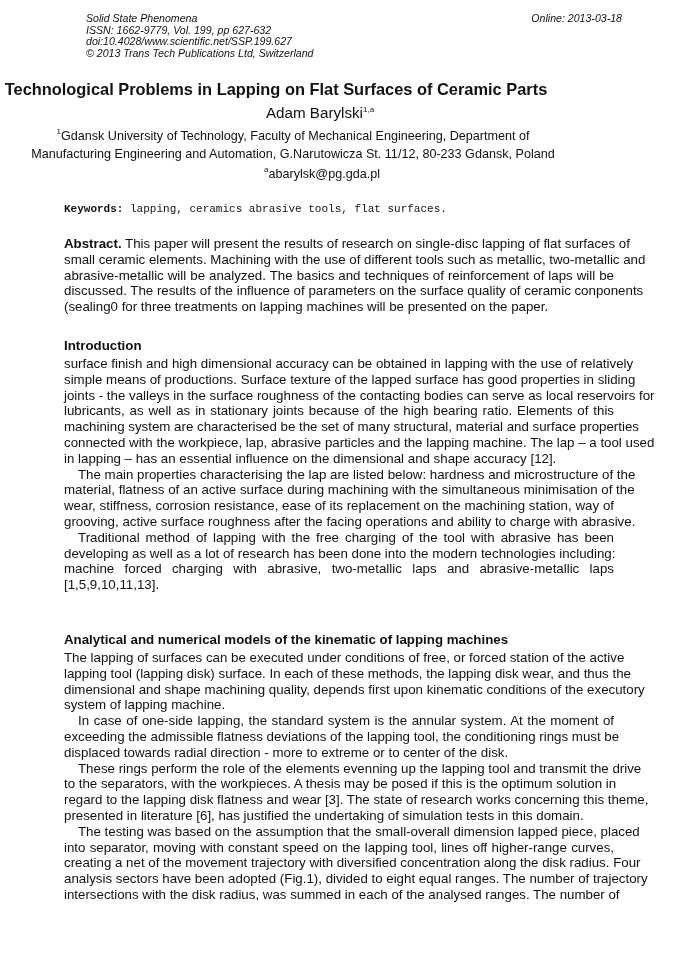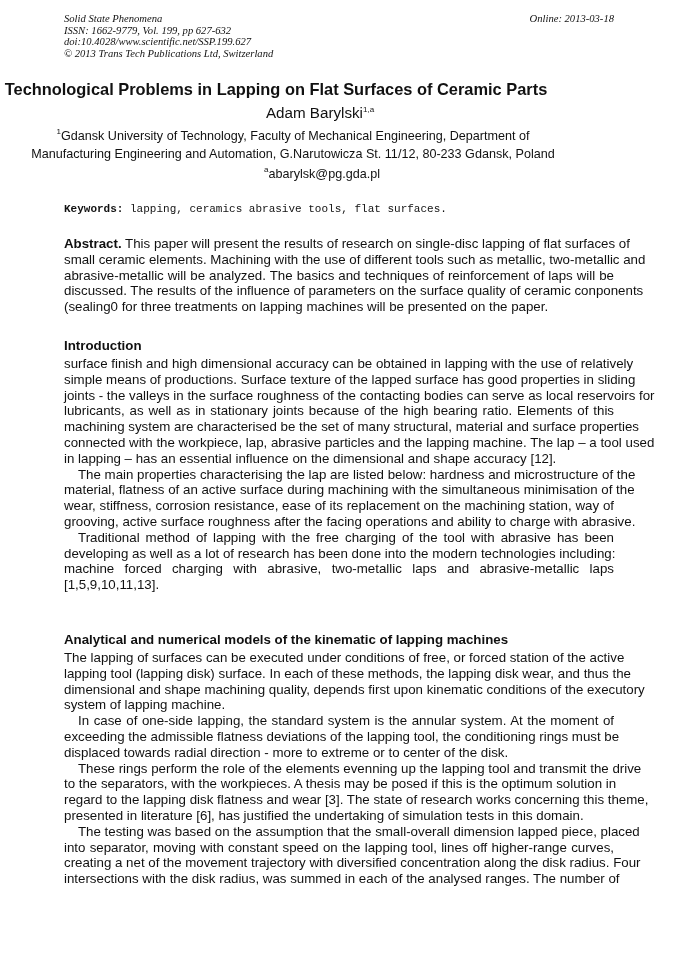--- a/index.html
+++ b/index.html
@@ -1,19 +1,19 @@
 <!DOCTYPE html>
 <html><head>
 <meta charset="utf-8">
 <style>
   html, body { margin: 0; padding: 0; background: #ffffff; }
   body { width: 678px; height: 959px; position: relative; overflow: hidden; color: #111; }
-  .hdr { position: absolute; top: 13px; font-family: Liberation Serif, serif; font-style: italic; font-size: 10.6px; line-height: 11.6px; color: #111; }
+  .hdr { position: absolute; top: 13px; font-family: Liberation Sans, sans-serif; font-style: italic; font-size: 10.6px; line-height: 11.6px; color: #111; margin-left: 22px; }
   .hdr-left { left: 64px; }
-  .hdr-right { right: 64px; }
+  .hdr-right { right: 56px; }
   .center { position: absolute; left: 0; width: 552px; text-align: center; font-family: "Liberation Sans", sans-serif; }
   .title { top: 80px; font-size: 16.4px; font-weight: bold; }
   .author { top: 104px; font-size: 15.2px; padding-left: 44px; }
   .affil { top: 127px; font-size: 12.6px; line-height: 18px; padding-left: 17px; }
   .email { top: 167px; font-size: 12.6px; padding-left: 46px; }
   sup { font-size: 8px; vertical-align: 6px; line-height: 0; }
   .col { position: absolute; left: 64px; width: 550px; font-family: Liberation Sans, sans-serif; font-size: 13.3px; line-height: 15.8px; }
   .kw { position: absolute; left: 64px; top: 203px; font-family: Liberation Mono, monospace; font-size: 11px; }
   .kw b { font-weight: bold; }
   .ln { display: block; text-align: justify; text-align-last: justify; white-space: nowrap; height: 15.8px; }
@@ -78,14 +78,15 @@
   <span class="ln ind">In case of one-side lapping, the standard system is the annular system. At the moment of</span>
   <span class="ln">exceeding the admissible flatness deviations of the lapping tool, the conditioning rings must be</span>
   <span class="ln last">displaced towards radial direction - more to extreme or to center of the disk.</span>
   <span class="ln ind">These rings perform the role of the elements evenning up the lapping tool and transmit the drive</span>
   <span class="ln">to the separators, with the workpieces. A thesis may be posed if this is the optimum solution in</span>
   <span class="ln">regard to the lapping disk flatness and wear [3]. The state of research works concerning this theme,</span>
   <span class="ln last">presented in literature [6], has justified the undertaking of simulation tests in this domain.</span>
   <span class="ln ind">The testing was based on the assumption that the small-overall dimension lapped piece, placed</span>
   <span class="ln">into separator, moving with constant speed on the lapping tool, lines off higher-range curves,</span>
   <span class="ln">creating a net of the movement trajectory with diversified concentration along the disk radius. Four</span>
+  <span class="ln">analysis sectors have been adopted (Fig.1), divided to eight equal ranges. The number of trajectory</span>
   <span class="ln">intersections with the disk radius, was summed in each of the analysed ranges. The number of</span>
 </div>
 
 </body></html>

